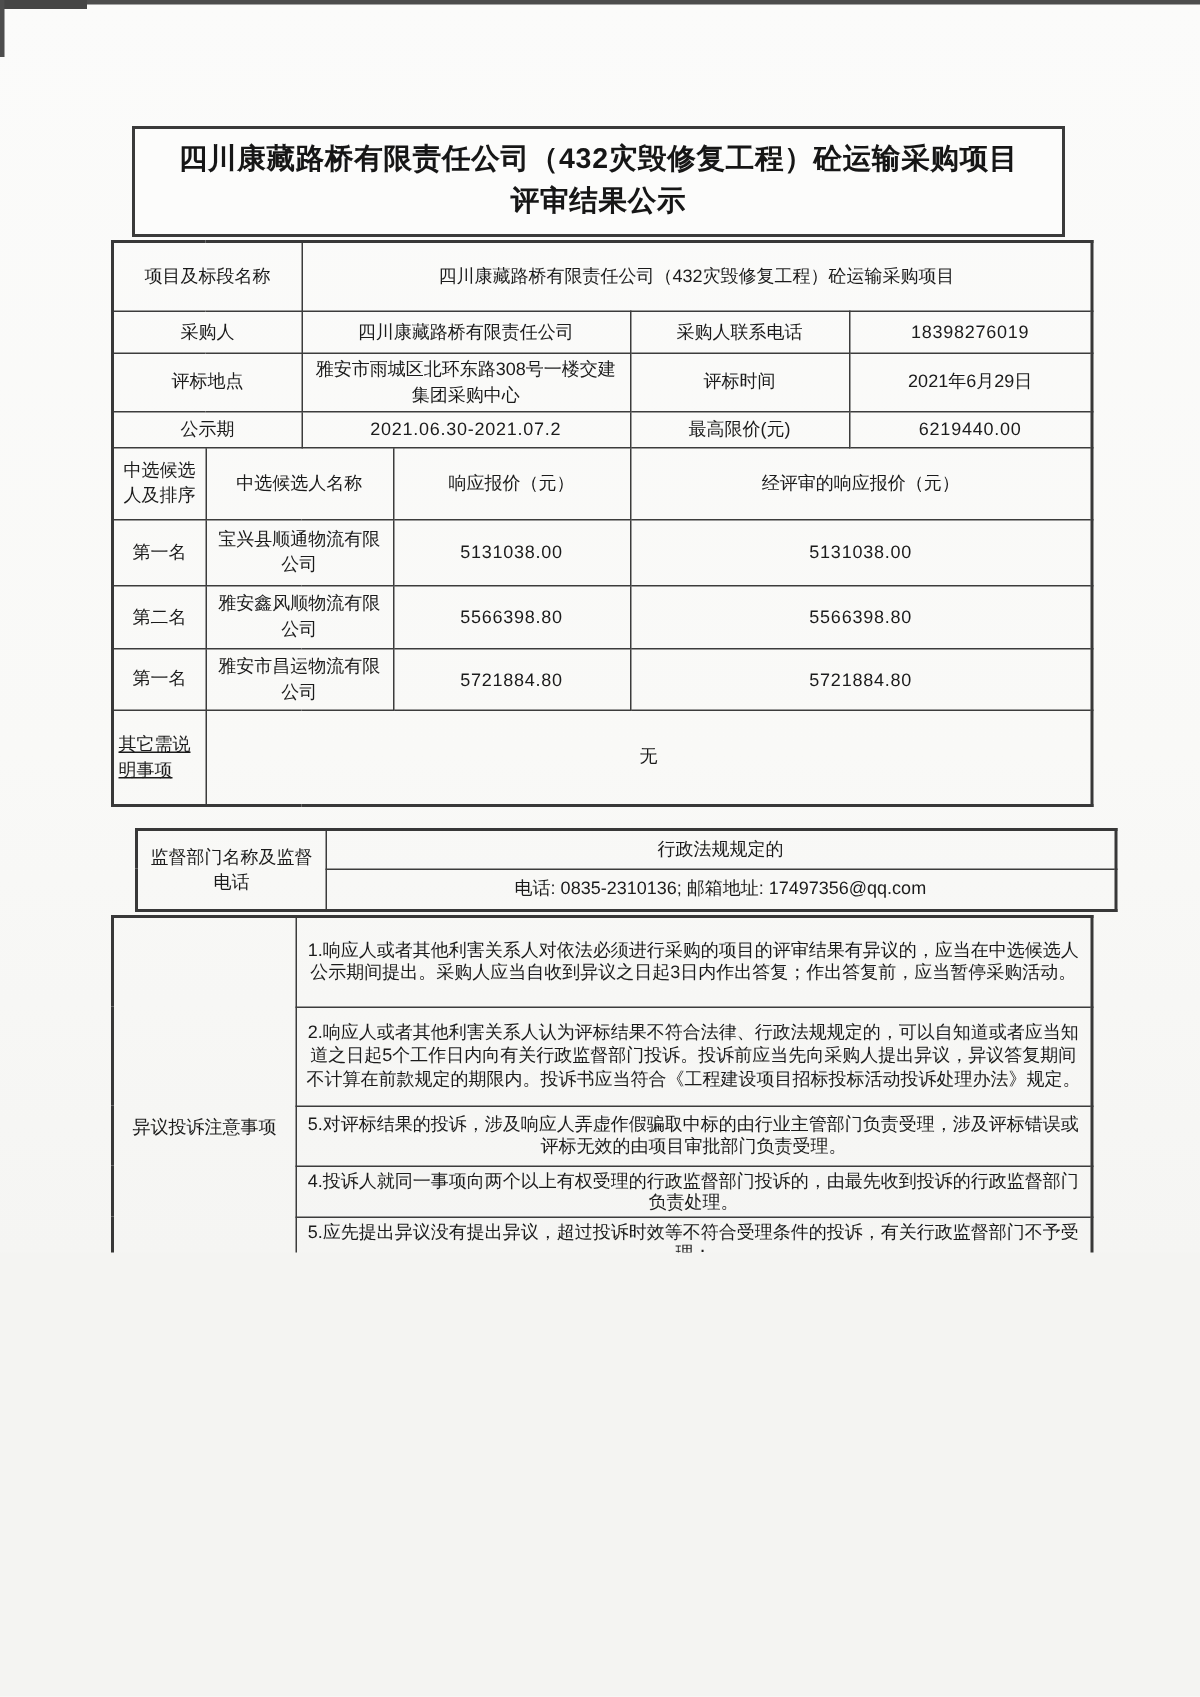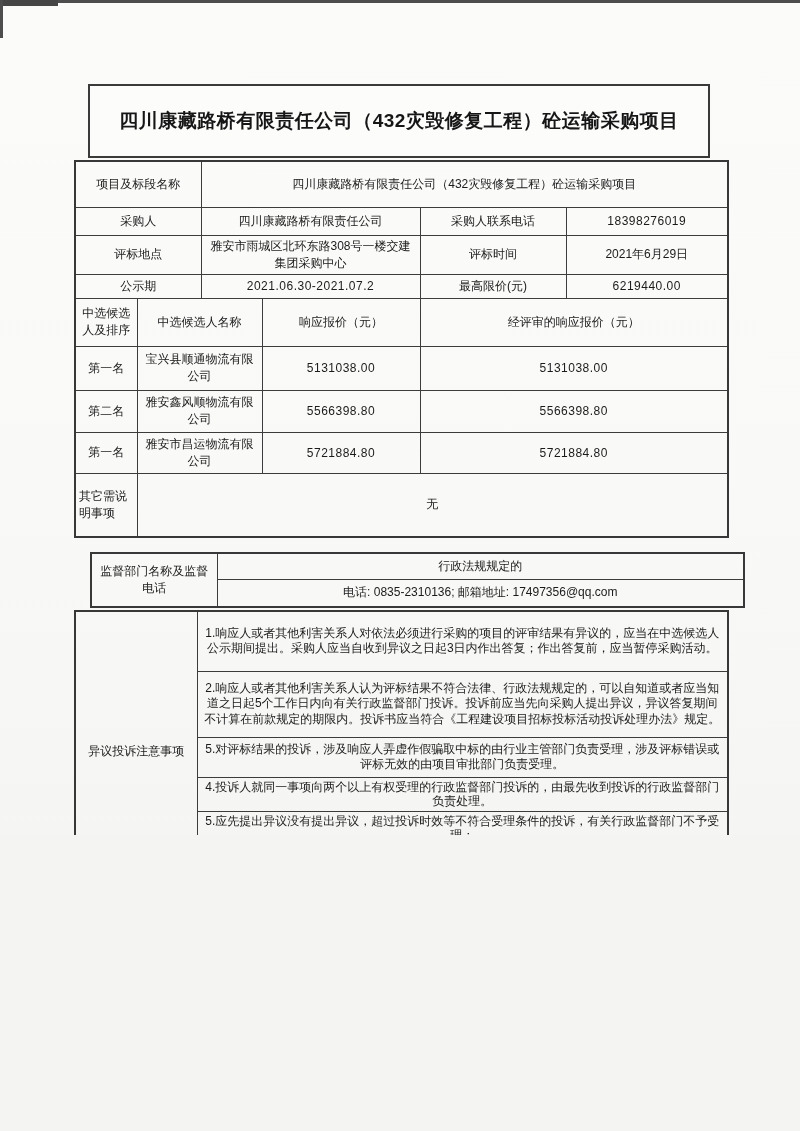--- a/index.html
+++ b/index.html
@@ -59,20 +59,21 @@
 <body>
 
 <div class="page">
 
   <div class="scan-edge-top"></div>
   <div class="scan-corner"></div>
   <div class="scan-edge-left"></div>
 
   <div class="title-box">
     <div>四川康藏路桥有限责任公司（432灾毁修复工程）砼运输采购项目</div>
+    <div>评审结果公示</div>
   </div>
 
   <table class="sheet" style="left:74px; top:160px; width:653px;">
     <colgroup>
       <col style="width:62px">
         <col style="width:64px">
         <col style="width:61px">
       <col style="width:158px">
         <col style="width:146px">
         <col style="width:162px">
@@ -118,21 +119,21 @@
         <td class="num">5566398.80</td>
         <td colspan="2" class="num">5566398.80</td>
       </tr>
       <tr style="height:41px">
         <td>第一名</td>
         <td colspan="2">雅安市昌运物流有限公司</td>
         <td class="num">5721884.80</td>
         <td colspan="2" class="num">5721884.80</td>
       </tr>
       <tr style="height:64px">
-        <td class="lbl" style="text-align:left; padding:2px 3px;">其它需说明事项</td>
+        <td class="lbl" style="text-align:left; padding:2px 3px;text-decoration:underline;">其它需说明事项</td>
         <td colspan="5" class="topleft">无</td>
       </tr>
     </tbody>
   </table>
 
   <table class="sheet" style="left:90px; top:552px; width:653px;">
     <colgroup>
         <col style="width:126px">
         <col style="width:527px">
       </colgroup>

